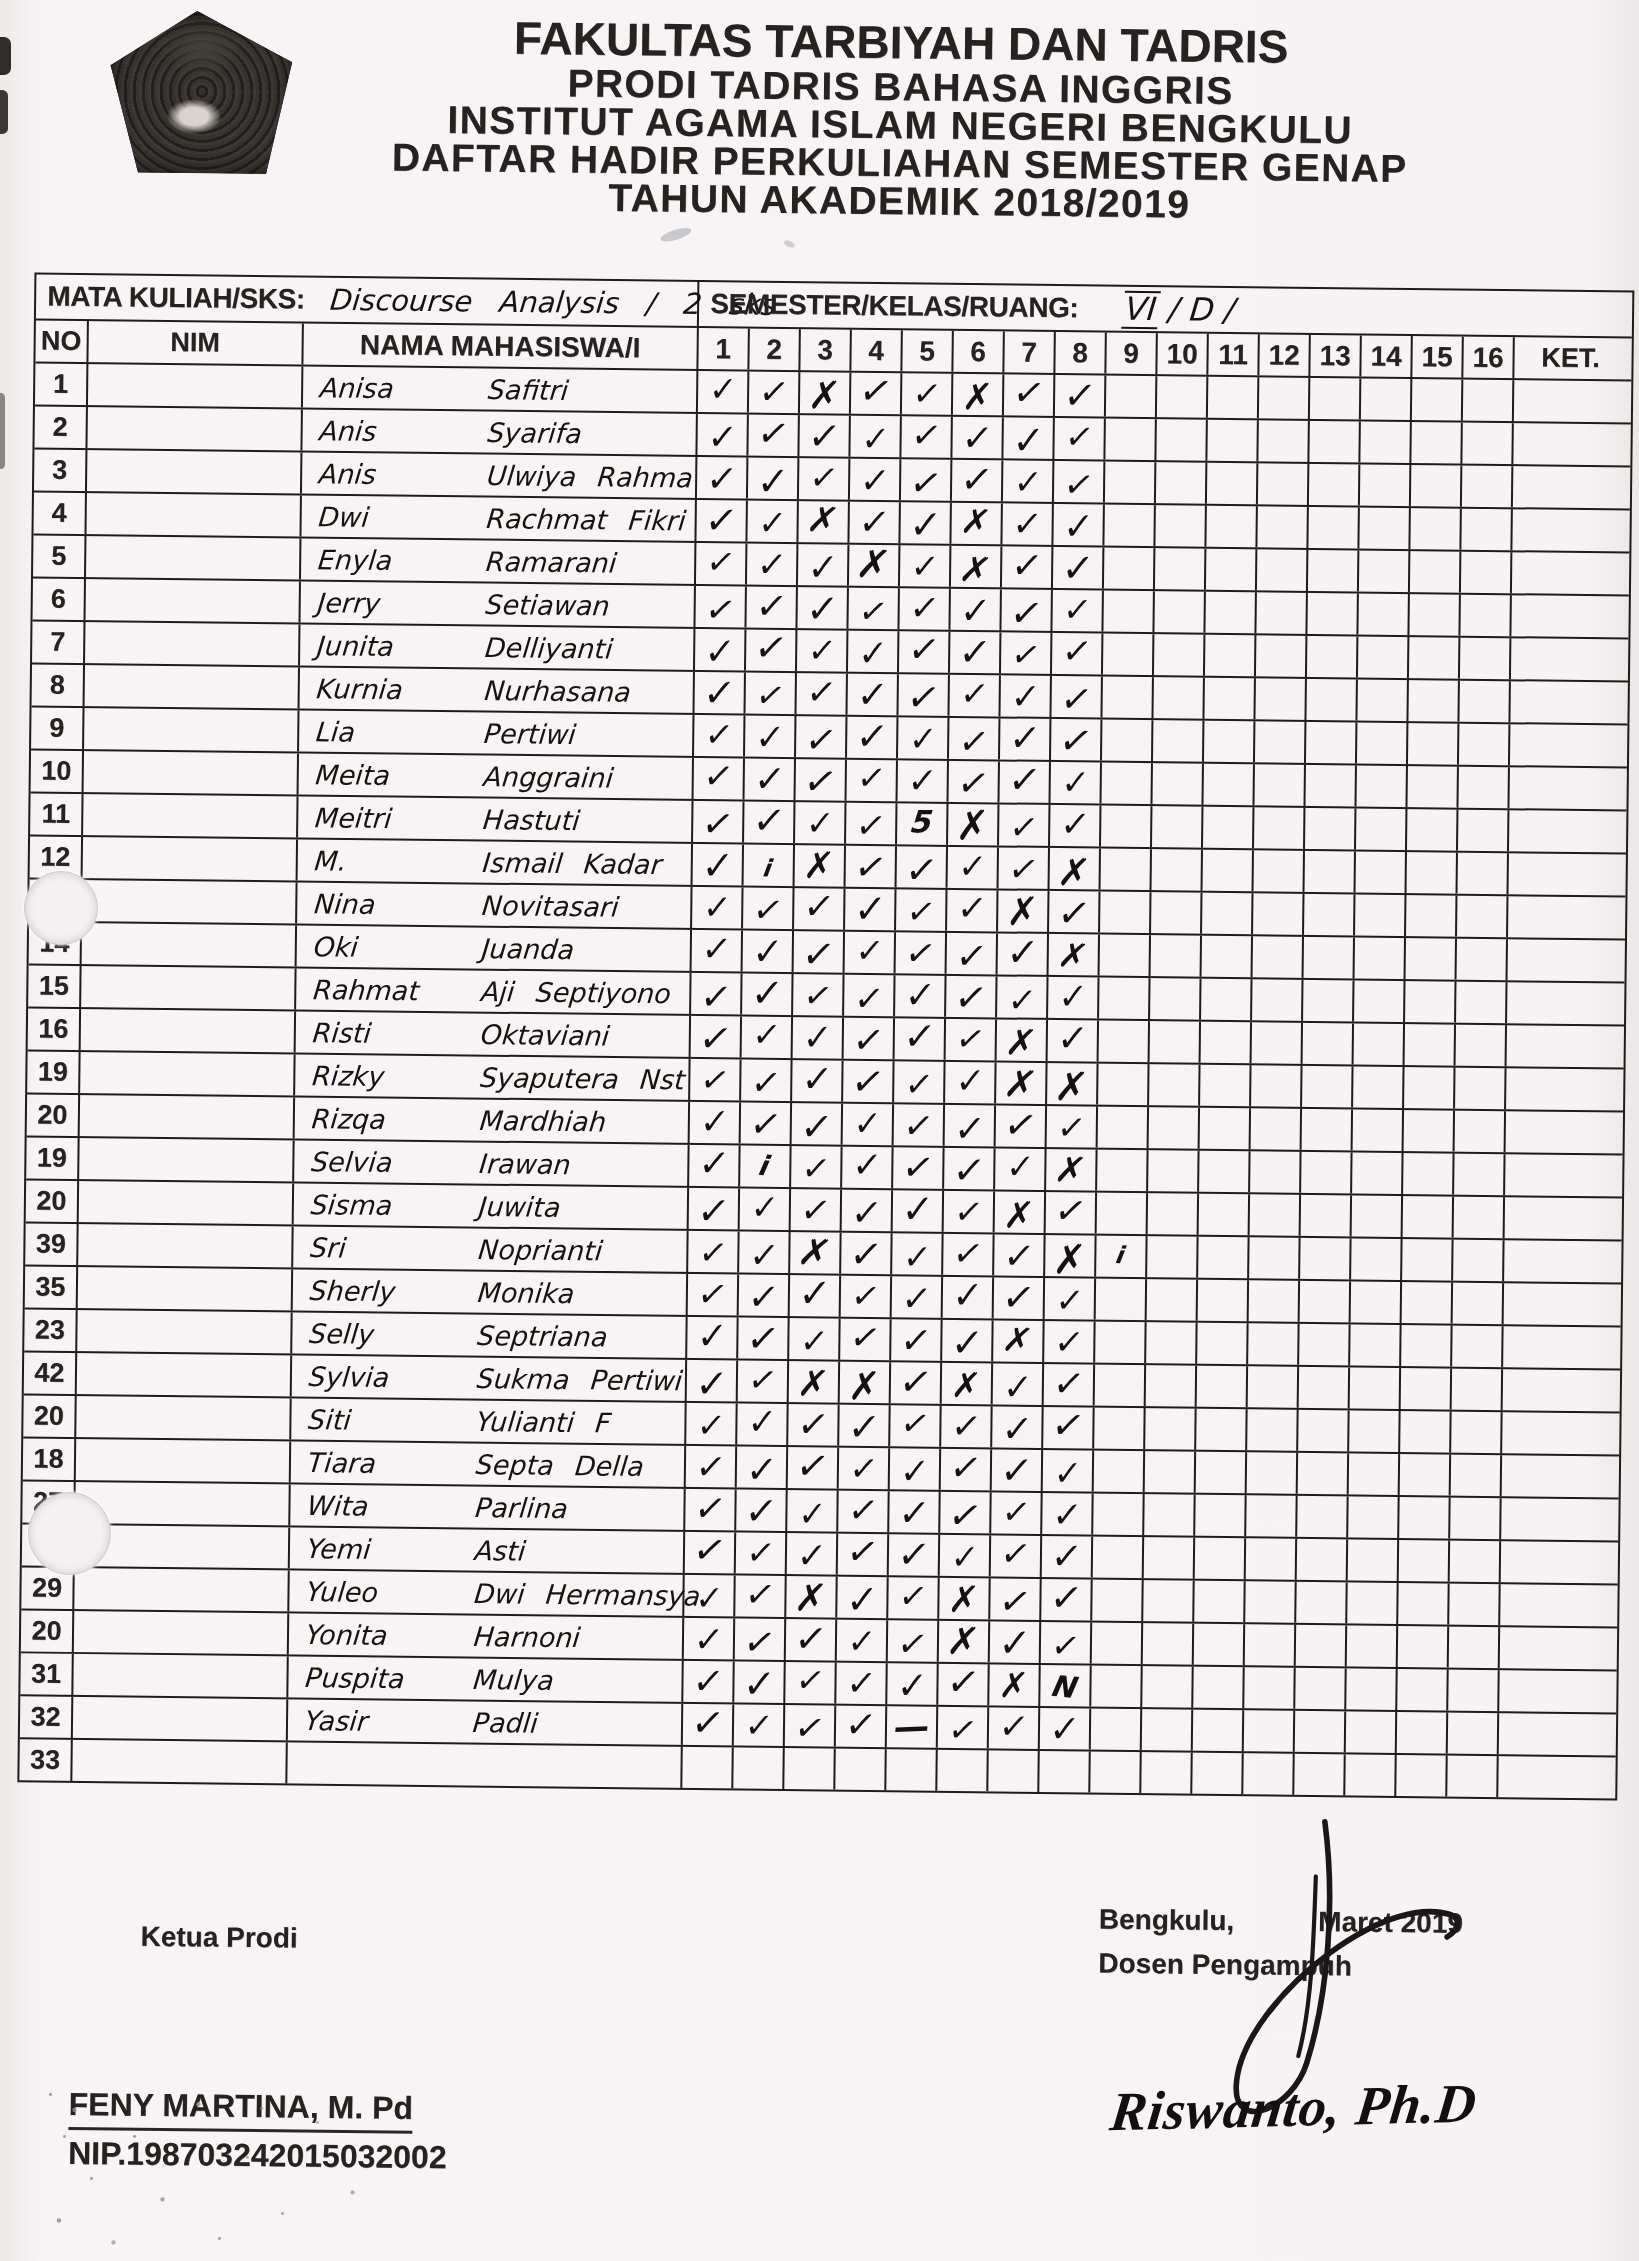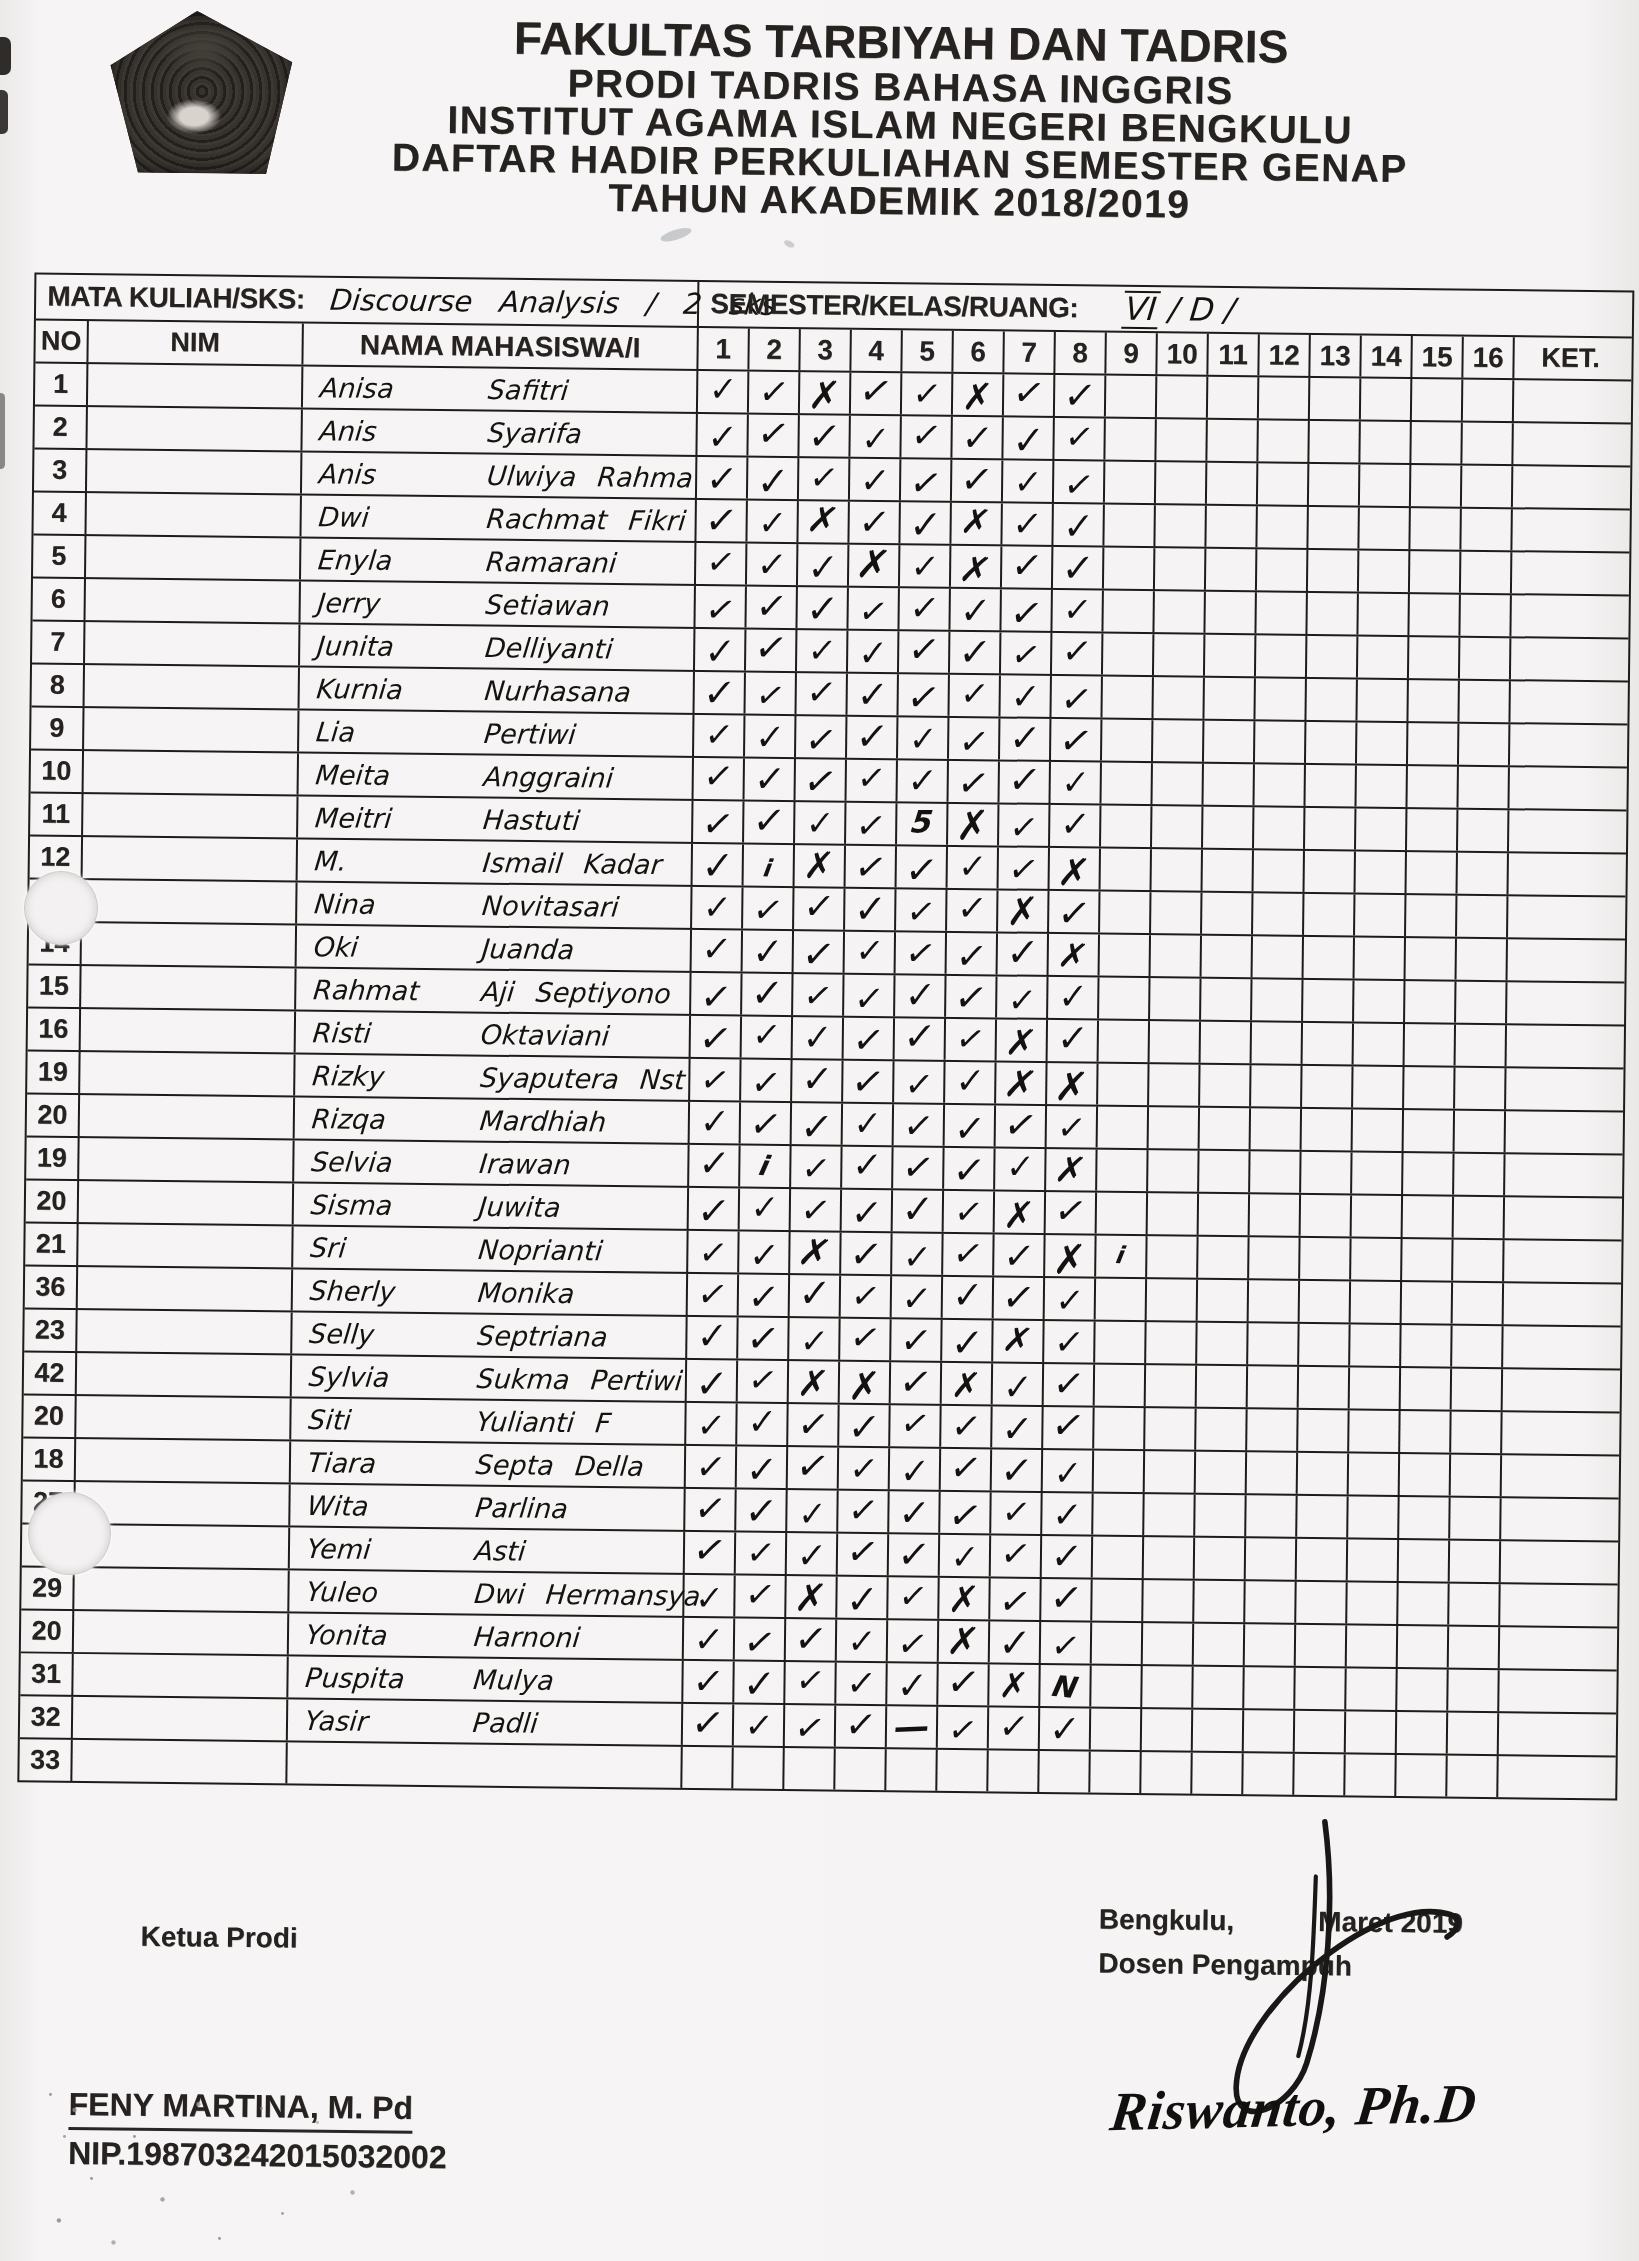--- a/index.html
+++ b/index.html
@@ -1007,21 +1007,21 @@
           <div class="cell mark-cell" style="width: 51px;"></div>
           <div class="cell mark-cell" style="width: 51px;"></div>
           <div class="cell mark-cell" style="width: 51px;"></div>
           <div class="cell mark-cell" style="width: 51px;"></div>
           <div class="cell mark-cell" style="width: 51px;"></div>
           <div class="cell mark-cell" style="width: 51px;"></div>
           <div class="cell mark-cell" style="width: 51px;"></div>
           <div class="cell ket-cell" style="width: 112px;"></div>
         </div>
         <div class="row">
-          <div class="cell no-cell" style="width: 53px;">21</div>
+          <div class="cell no-cell" style="width: 53px;">39</div>
           <div class="cell nim-cell" style="width: 215px;"></div>
           <div class="cell nama-cell" style="width: 395px;">
             <span class="n1">Sri</span>
             <span class="n2">Noprianti</span>
           </div>
           <div class="cell mark-cell" style="width: 51px;">
             <span class="mk mk-c" style="transform: translateY(0.7px) rotate(2deg) skewX(-7deg) scale(1);">✓</span>
           </div>
           <div class="cell mark-cell" style="width: 51px;">
             <span class="mk mk-c" style="transform: translateY(2.8px) rotate(-2deg) skewX(-7deg) scale(1.05);">✓</span>
@@ -1050,21 +1050,21 @@
           <div class="cell mark-cell" style="width: 51px;"></div>
           <div class="cell mark-cell" style="width: 51px;"></div>
           <div class="cell mark-cell" style="width: 51px;"></div>
           <div class="cell mark-cell" style="width: 51px;"></div>
           <div class="cell mark-cell" style="width: 51px;"></div>
           <div class="cell mark-cell" style="width: 51px;"></div>
           <div class="cell mark-cell" style="width: 51px;"></div>
           <div class="cell ket-cell" style="width: 112px;"></div>
         </div>
         <div class="row">
-          <div class="cell no-cell" style="width: 53px;">36</div>
+          <div class="cell no-cell" style="width: 53px;">35</div>
           <div class="cell nim-cell" style="width: 215px;"></div>
           <div class="cell nama-cell" style="width: 395px;">
             <span class="n1">Sherly</span>
             <span class="n2">Monika</span>
           </div>
           <div class="cell mark-cell" style="width: 51px;">
             <span class="mk mk-c" style="transform: translateY(-0.7px) rotate(4deg) skewX(-7deg) scale(1.05);">✓</span>
           </div>
           <div class="cell mark-cell" style="width: 51px;">
             <span class="mk mk-c" style="transform: translateY(1.4px) rotate(0deg) skewX(-7deg) scale(1.1);">✓</span>

